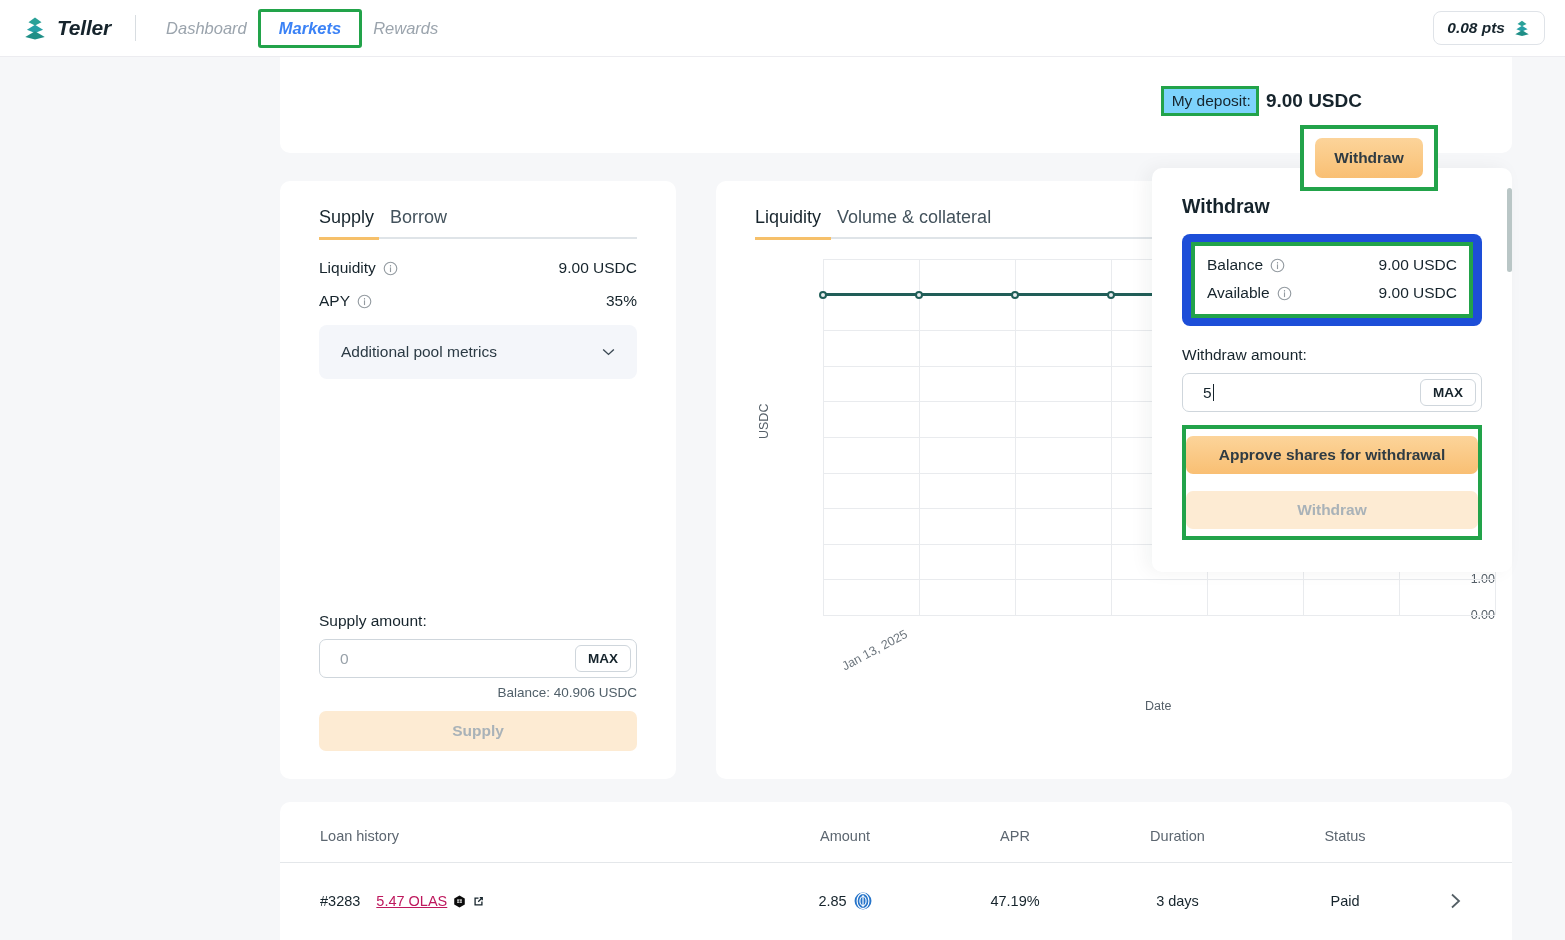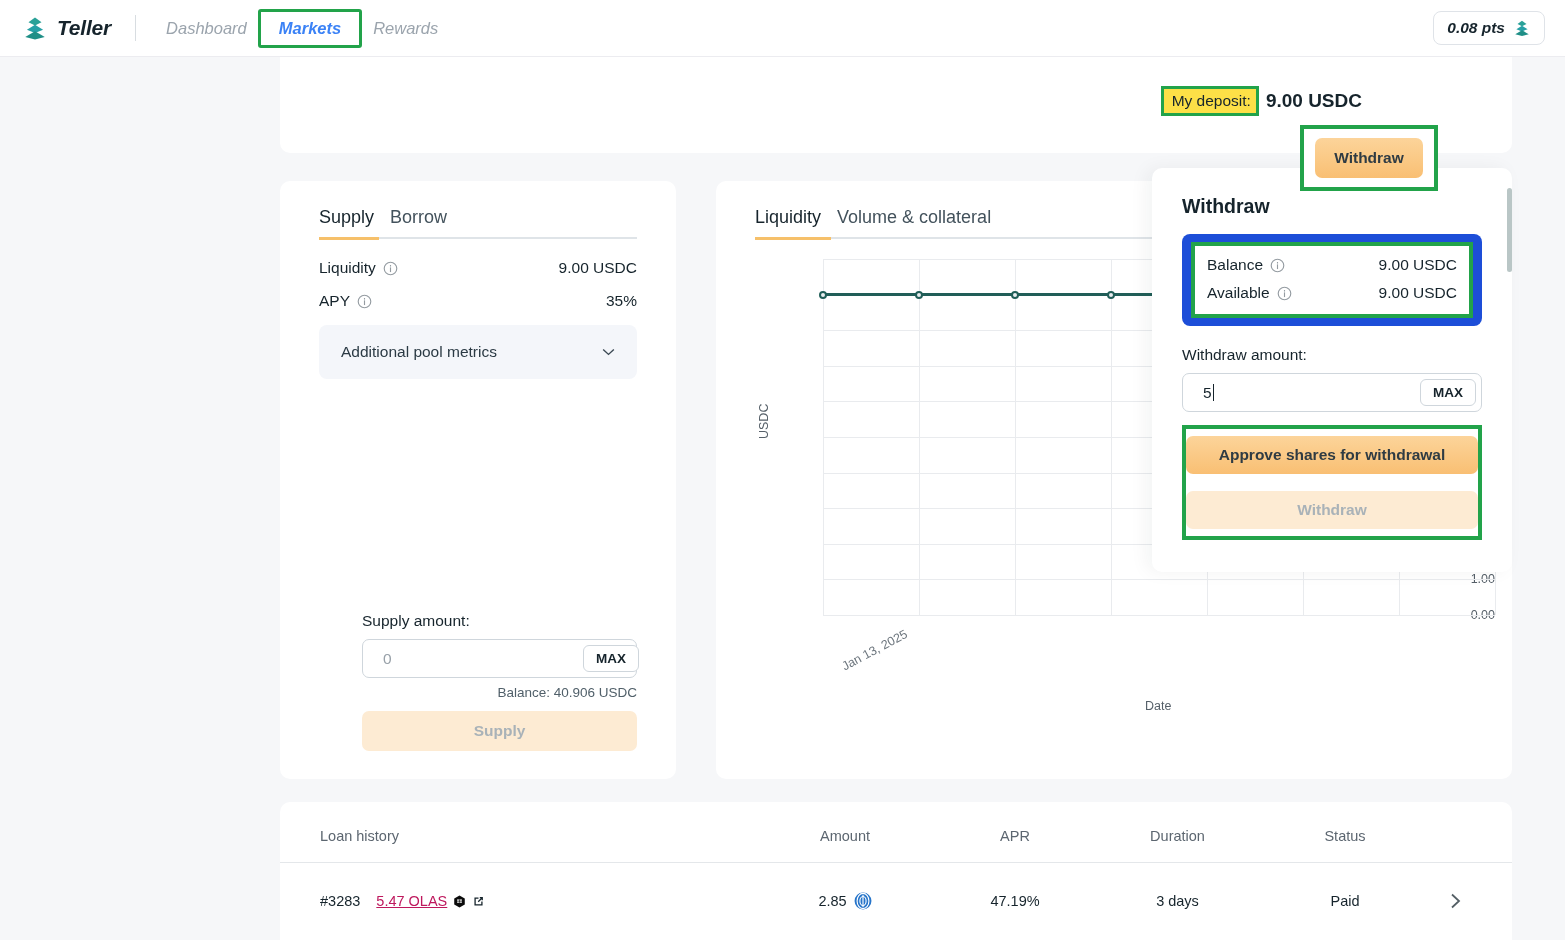--- a/index.html
+++ b/index.html
@@ -54,21 +54,21 @@
     margin-left: 39px; font-size: 19px; font-weight: 700; color: #16242c;
   }
   .coin-usdc { width: 30px; height: 30px; display: block; }
   .coin-olas { width: 30px; height: 30px; display: block; }
 
   .deposit-wrap {
     position: absolute; right: 150px; top: 29px;
     display: flex; align-items: center;
   }
   .deposit-label-hl {
-    border: 3.5px solid #22a34a; background: #fde047;
+    border: 3.5px solid #22a34a; background: #7dd3fc;
     padding: 3px 5px 3px 8px;
   }
   .deposit-label { font-size: 15.5px; color: #16242c; white-space: nowrap; }
   .deposit-value {
     font-size: 19px; font-weight: 700; color: #16242c;
     margin-left: 7px; white-space: nowrap;
   }
   .withdraw-top-hl {
     position: absolute; right: 74px; top: 68px;
     border: 4px solid #22a34a; background: #fff;
@@ -97,21 +97,21 @@
     font-size: 15.5px; color: #16242c; margin-bottom: 15px;
   }
   .row-left { display: flex; align-items: center; gap: 7px; }
   .ico-info { width: 15px; height: 15px; display: block; opacity: .72; }
   .metrics-box {
     margin-top: 7px; height: 54px; background: #f4f6fa; border-radius: 8px;
     display: flex; align-items: center; justify-content: space-between;
     padding: 0 22px; font-size: 15.5px; color: #2b3a44; cursor: pointer;
   }
   .chev { width: 13px; height: 8px; display: block; }
-  .supply-bottom { position: absolute; left: 39px; right: 39px; bottom: 28px; margin-left: 43px; }
+  .supply-bottom { position: absolute; left: 39px; right: 39px; bottom: 28px; }
   .field-label { font-size: 15.5px; color: #16242c; margin-bottom: 9px; }
   .amount-field {
     height: 39px; border: 1px solid #cfd6dc; border-radius: 7px; background: #fff;
     display: flex; align-items: center; padding: 0 5px 0 20px;
   }
   .amount-input {
     flex: 1; border: none; outline: none; background: transparent;
     font-family: inherit; font-size: 15.5px; color: #16242c;
   }
   .amount-input::placeholder { color: #98a1a9; }

